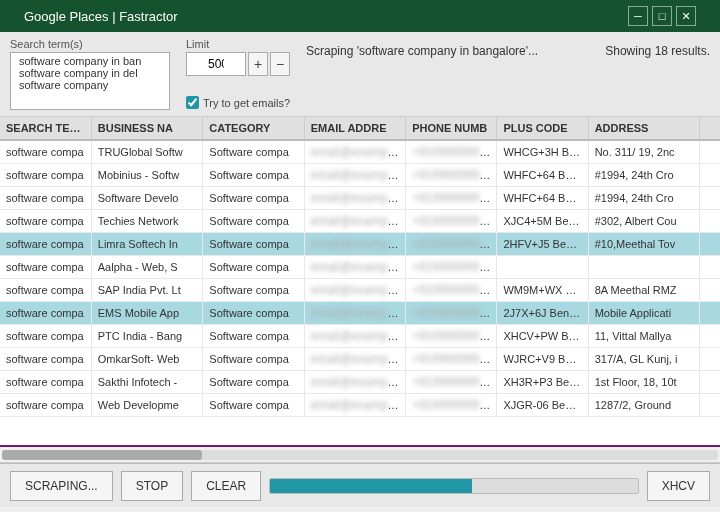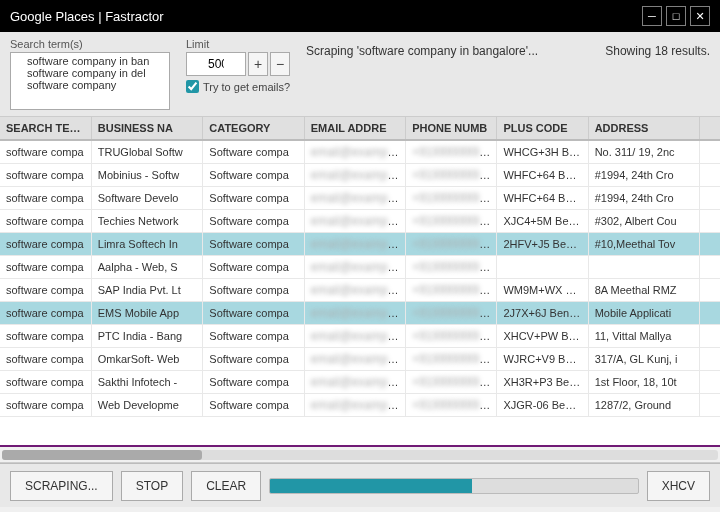--- a/index.html
+++ b/index.html
@@ -1,21 +1,21 @@
 <!DOCTYPE html>
 <html><head>
   <meta charset="utf-8">
   <style>
     * { box-sizing: border-box; margin: 0; padding: 0; font-family: 'Segoe UI', Arial, sans-serif; font-size: 12px; }
     body { width: 720px; height: 512px; overflow: hidden; background: #f0f0f0; }
 
     .title-bar {
-      background: #000000;
+      background: #14532d;
       color: white;
-      padding: 6px 10px;
+      padding: 6px 24px;
       display: flex;
       align-items: center;
       justify-content: space-between;
       height: 32px;
     }
     .title-bar-left { display: flex; align-items: center; gap: 8px; }
     .title-bar-title { font-size: 13px; font-weight: normal; }
     .title-bar-controls { display: flex; gap: 4px; }
     .title-bar-btn {
       width: 20px; height: 20px;
@@ -37,21 +37,21 @@
       align-items: flex-start;
       gap: 16px;
     }
     .toolbar-group { display: flex; flex-direction: column; }
     .toolbar-label { font-size: 11px; color: #555; margin-bottom: 2px; }
 
     .search-textarea {
       width: 160px;
       height: 58px;
       border: 1px solid #aaa;
-      padding: 2px 16px;
+      padding: 2px 8px;
       font-size: 11px;
       resize: none;
       background: white;
       color: #333;
     }
     .limit-input-row { display: flex; align-items: center; gap: 2px; }
     .limit-input {
       width: 60px; height: 24px;
       border: 1px solid #aaa;
       padding: 2px 21px;
@@ -78,21 +78,21 @@
       font-size: 12px;
       color: #333;
       padding-top: 6px;
       margin-left: auto;
     }
 
     .checkbox-row {
       display: flex;
       align-items: center;
       gap: 4px;
-      margin-top: 4px;
+      margin-top: 20px;
     }
     .checkbox-row input { cursor: pointer; accent-color: #2196A6; }
     .checkbox-label { font-size: 11px; color: #444; }
 
     .table-container {
       overflow-x: auto;
       overflow-y: auto;
       height: 330px;
       border-bottom: 2px solid #701a75;
       background: white;

